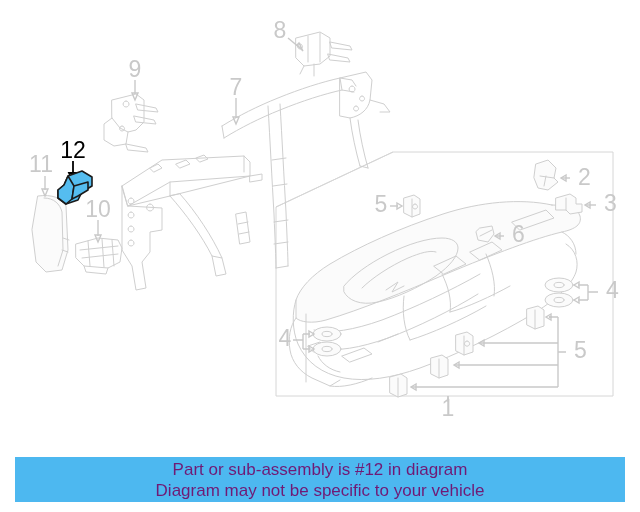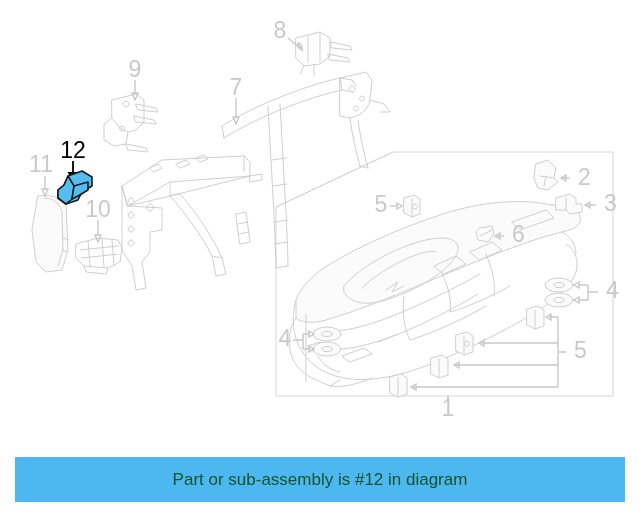--- a/index.html
+++ b/index.html
@@ -80,21 +80,21 @@
     height: 45px;
     background: #4db8f0;
     display: flex;
     flex-direction: column;
     align-items: center;
     justify-content: center;
   }
   #banner .bline {
     font-family: "Liberation Sans", sans-serif;
     font-size: 17px;
-    color: #14532d;
+    color: #701a75;
     line-height: 21px;
     white-space: nowrap;
   }
 </style>
 </head>
 <body>
 
 <div id="diagram-root">
 
   <svg id="parts-diagram" viewBox="0 0 640 512">
@@ -398,15 +398,16 @@
       <text class="lbl" x="135" y="71" text-anchor="middle">9</text>
       <text class="lbl" x="98" y="211" text-anchor="middle">10</text>
       <text class="lbl" x="41" y="166" text-anchor="middle">11</text>
       <text class="lbl-hl" x="73" y="152" text-anchor="middle">12</text>
     </g>
 
   </svg>
 
   <div id="banner">
     <div class="bline">Part or sub-assembly is #12 in diagram</div>
+    <div class="bline">Diagram may not be specific to your vehicle</div>
   </div>
 
 </div>
 
 </body></html>

